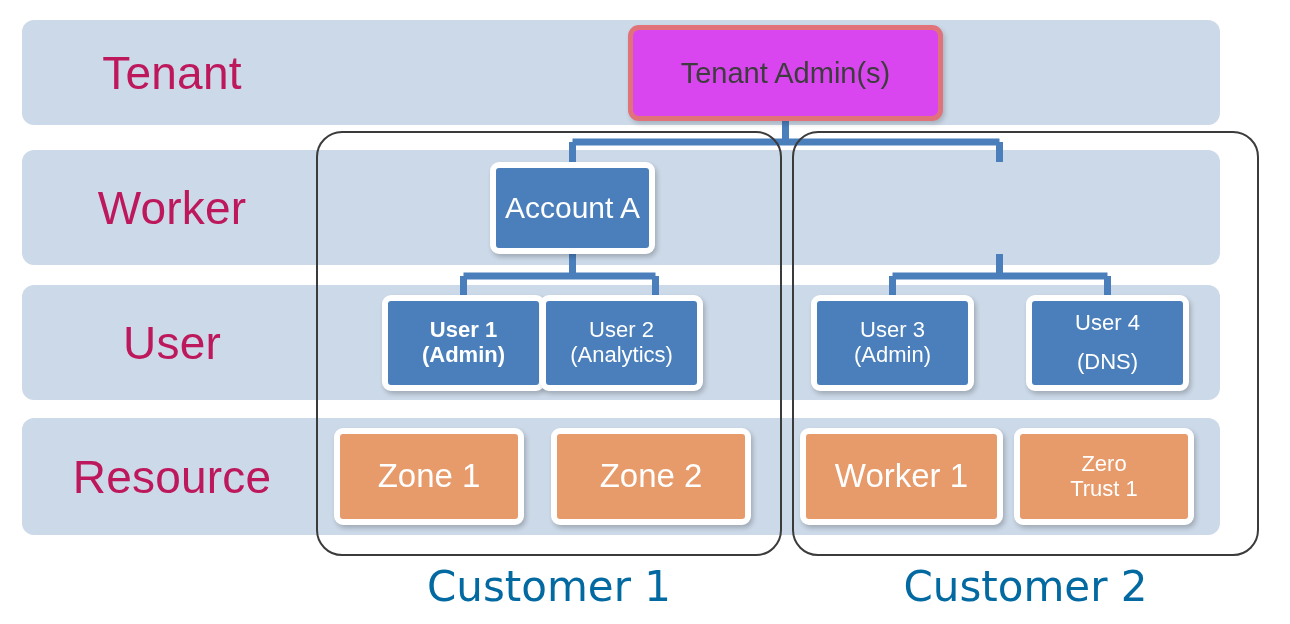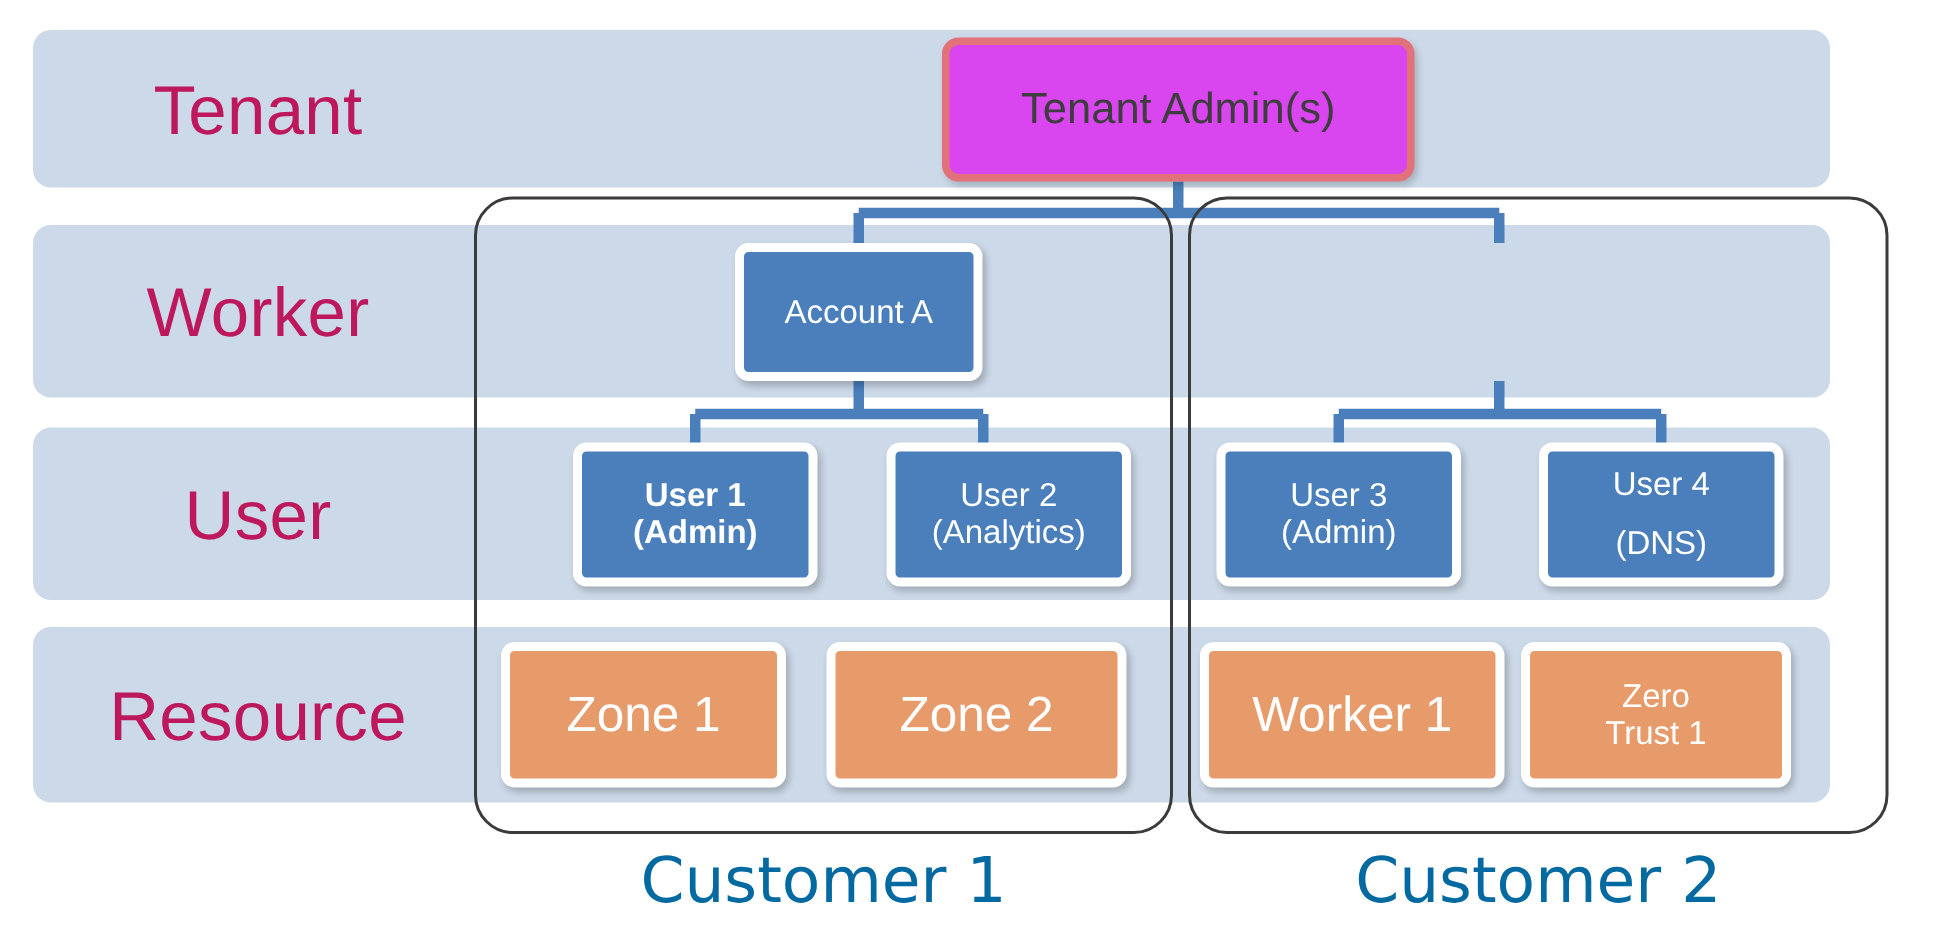--- a/index.html
+++ b/index.html
@@ -48,27 +48,27 @@
   #node-tenant-admin{
     position:absolute;left:628px;top:25px;width:315px;height:96px;
     background:#d946ef;border:5px solid #e2727a;border-radius:11px;
     display:flex;align-items:center;justify-content:center;
     color:#3d3d3d;font-size:29px;
     box-shadow:2px 3px 5px rgba(0,0,0,0.18);
     box-sizing:border-box;z-index:5;
   }
 
   
-  #node-account-a{left:490px;top:162px;width:165px;height:92px;font-size:22px;}
+  #node-account-a{left:490px;top:162px;width:165px;height:92px;font-size:30px;}
   #node-account-b{left:917px;top:162px;width:165px;height:92px;font-size:22px;}
 
   
   .node-user{top:295px;width:163px;height:96px;font-size:22px;}
   #node-user-1{left:382px;font-weight:bold;}
-  #node-user-2{left:591px;}
+  #node-user-2{left:540px;}
   #node-user-3{left:811px;}
   #node-user-4{left:1026px;gap:14px;}
 
   
   .node-resource{top:428px;height:97px;font-size:33px;}
   #node-zone-1   {left:334px;width:190px;}
   #node-zone-2   {left:551px;width:200px;}
   #node-worker-1 {left:800px;width:203px;}
   #node-zerotrust{left:1014px;width:180px;font-size:22px;}
 

